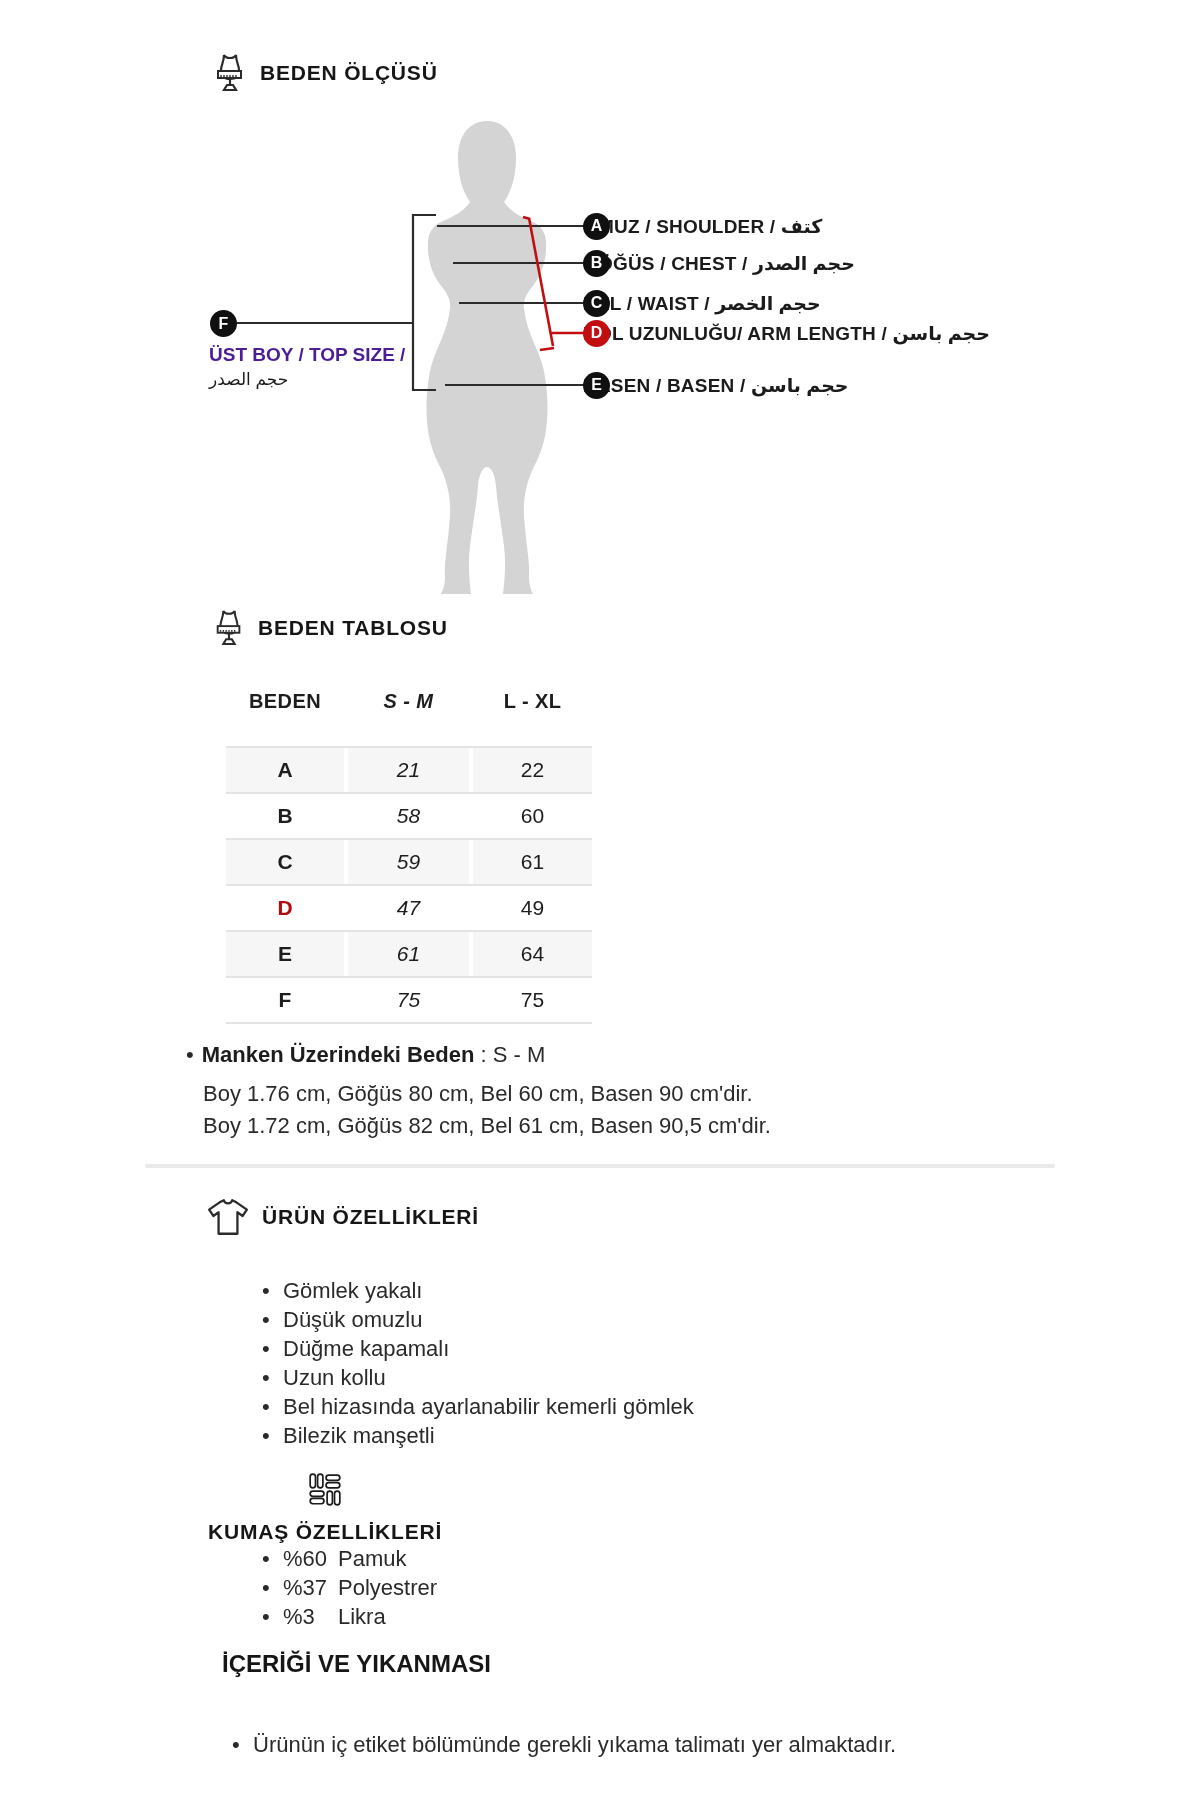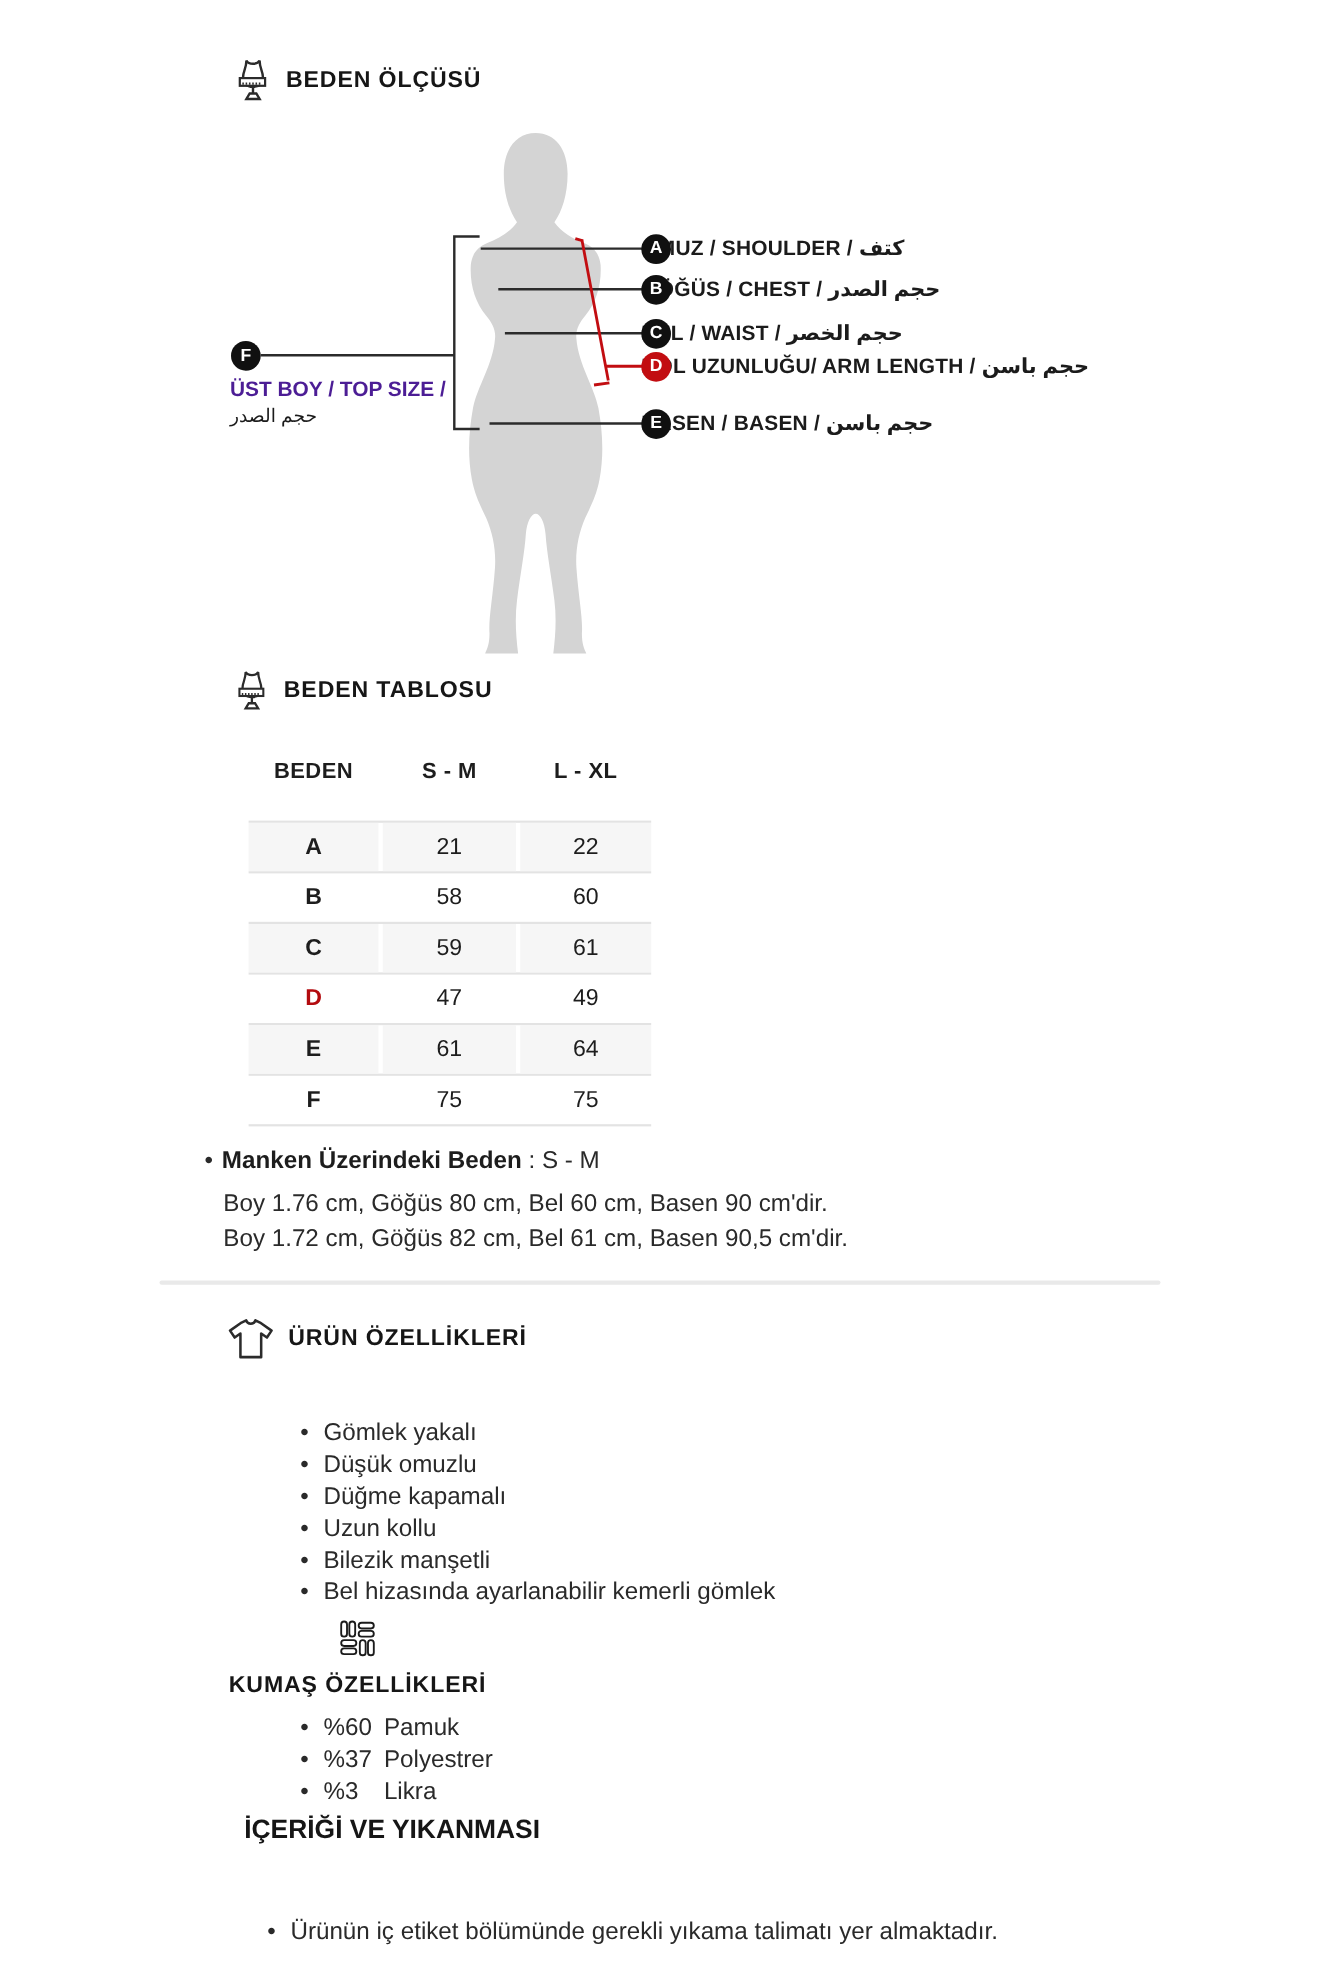--- a/index.html
+++ b/index.html
@@ -19,39 +19,39 @@
   .dlabel{position:absolute;left:583px;display:flex;align-items:center;gap:9px;height:27px;}
   .dlabel .ltext{font-size:19px;font-weight:600;letter-spacing:0.2px;white-space:nowrap;color:#1b1b1b;}
   .flabel-badge{position:absolute;left:210px;top:310px;}
   .flabel-text{position:absolute;left:209px;top:344px;font-size:19px;font-weight:600;color:#4c1d95;white-space:nowrap;}
   .flabel-ar{position:absolute;left:209px;top:369px;font-size:17px;font-weight:500;color:#1b1b1b;}
 
   
   .stable{position:absolute;left:226px;top:690px;width:366px;}
   .thead{display:flex;gap:4px;margin-bottom:33px;}
   .thead span{display:block;text-align:center;font-size:20px;font-weight:600;letter-spacing:0.4px;}
-  .c1{width:118px;} .c2{width:121px;} .c3{width:119px;}
+  .c1{width:118px;} .c2{width:121px;font-style:italic;} .c3{width:119px;}
   .trows{border-top:2px solid #e3e3e3;}
   .srow{display:flex;gap:4px;border-bottom:2px solid #e3e3e3;height:44px;}
   .srow .cell{display:flex;align-items:center;justify-content:center;font-size:21px;color:#1d1d1d;}
   .srow:nth-child(odd) .cell{background:#f6f6f6;}
   .srow .cell.letter{font-weight:600;}
   .srow .cell.letter.red{color:#b30b0f;}
 
   
   .model{position:absolute;left:186px;top:1042px;font-size:22px;color:#2a2a2a;}
   .model .l1{margin-bottom:10px;}
   .model .dot{margin-right:8px;}
   .model .b{font-weight:700;color:#1d1d1d;}
   .model .ln{margin-left:17px;line-height:32px;}
 
   .divider{position:absolute;left:145px;top:1164px;width:910px;height:4px;background:#e9e9e9;border-radius:2px;}
 
   
-  .blist{position:absolute;margin:15px;padding:0;list-style:none;}
+  .blist{position:absolute;margin:4px;padding:0;list-style:none;}
   .blist li{position:relative;font-size:22px;line-height:29px;color:#2a2a2a;padding-left:21px;}
   .blist li::before{content:"•";position:absolute;left:0;top:0;color:#2a2a2a;}
   #fabric-list li{line-height:29px;}
   .pct{display:inline-block;min-width:55px;}
 
   .care-h{position:absolute;left:222px;top:1650px;font-size:24px;font-weight:700;letter-spacing:0px;color:#161616;}
   #care-list{left:228px;top:1724px;width:830px;}
   #care-list li{line-height:33px;}
 
   svg .ink{stroke:#2b2b2b;stroke-width:2.2;fill:none;}
@@ -223,22 +223,22 @@
         <path class="ink" stroke-linejoin="round" d="M13,4 L17,2 C18,6 24,6 25,2 L29,4 L39,11 L35,17 L30,13.5 L30,34 L12,34 L12,13.5 L7,17 L3,11 Z"></path>
       </svg>
     </span>
     <span class="ttl">ÜRÜN ÖZELLİKLERİ</span>
   </div>
   <ul class="blist" id="feature-list" style="left:258px;top:1272px;">
       <li>Gömlek yakalı</li>
       <li>Düşük omuzlu</li>
       <li>Düğme kapamalı</li>
       <li>Uzun kollu</li>
+      <li>Bel hizasında ayarlanabilir kemerli gömlek</li>
       <li>Bilezik manşetli</li>
-      <li>Bel hizasında ayarlanabilir kemerli gömlek</li>
     </ul>
 
   <div class="sec-h" style="left:208px;top:1472px;flex-direction:column;">
     <span class="icn">
       <svg width="36" height="36" viewBox="0 0 34 34">
         <g fill="#fff" stroke="#1b1b1b" stroke-width="1.6">
           <rect x="3" y="2" width="5" height="13" rx="2.5"></rect>
           <rect x="10" y="2" width="5" height="13" rx="2.5"></rect>
           <rect x="18" y="3" width="13" height="5" rx="2.5"></rect>
           <rect x="18" y="10" width="13" height="5" rx="2.5"></rect>

